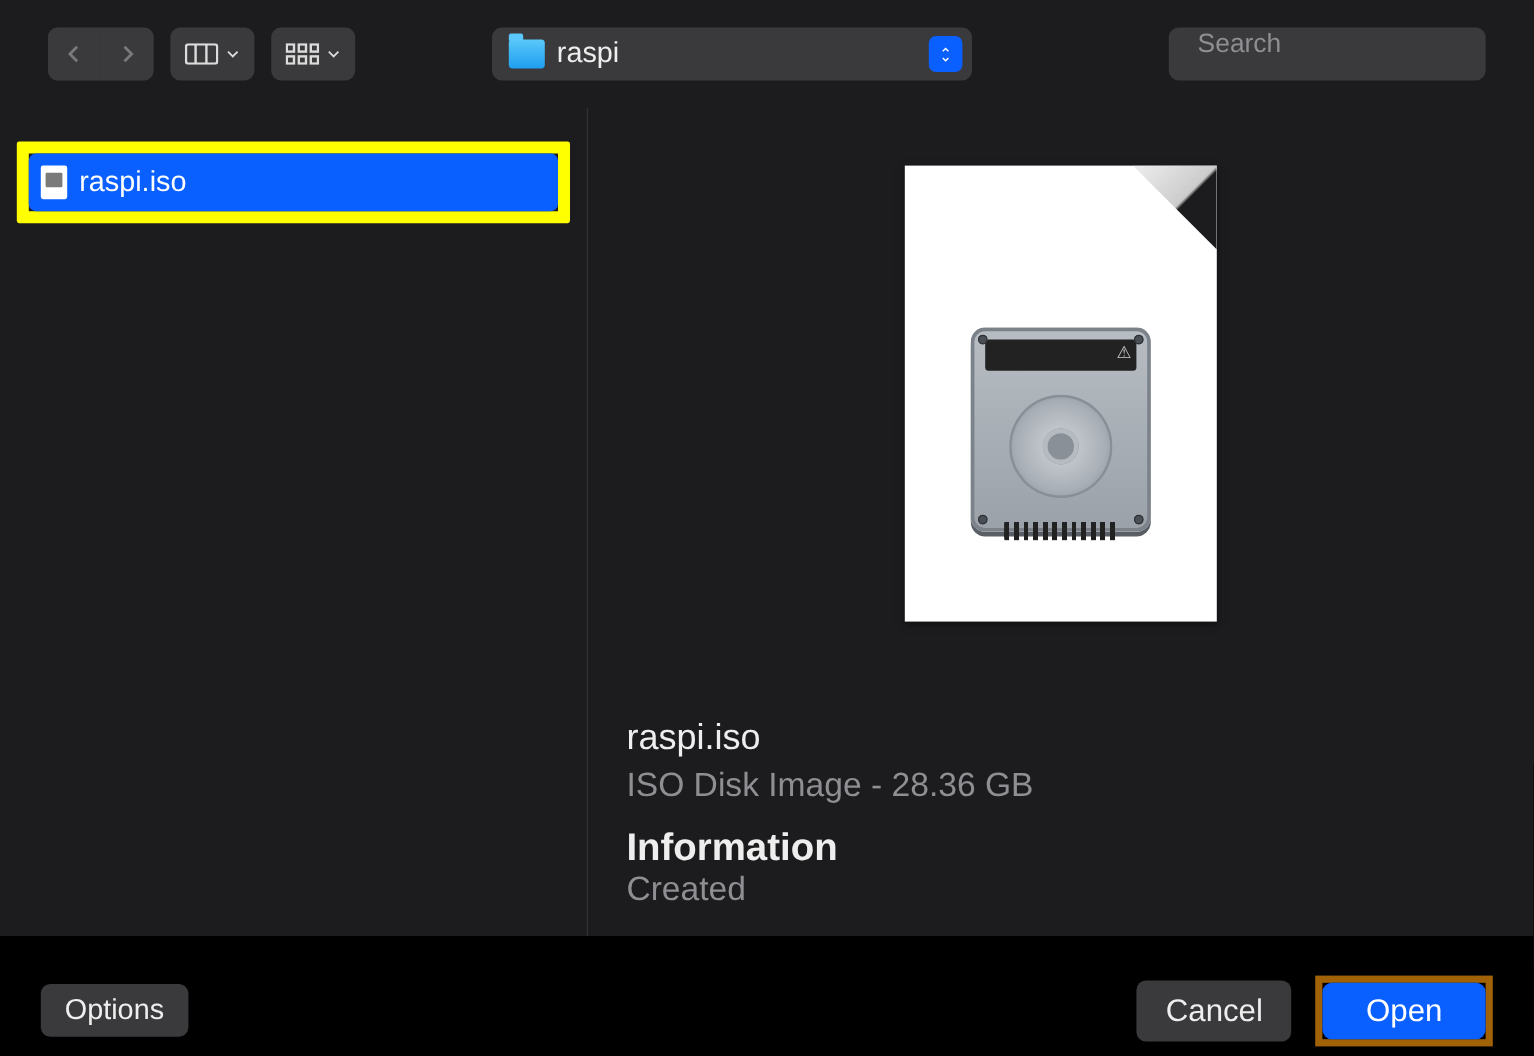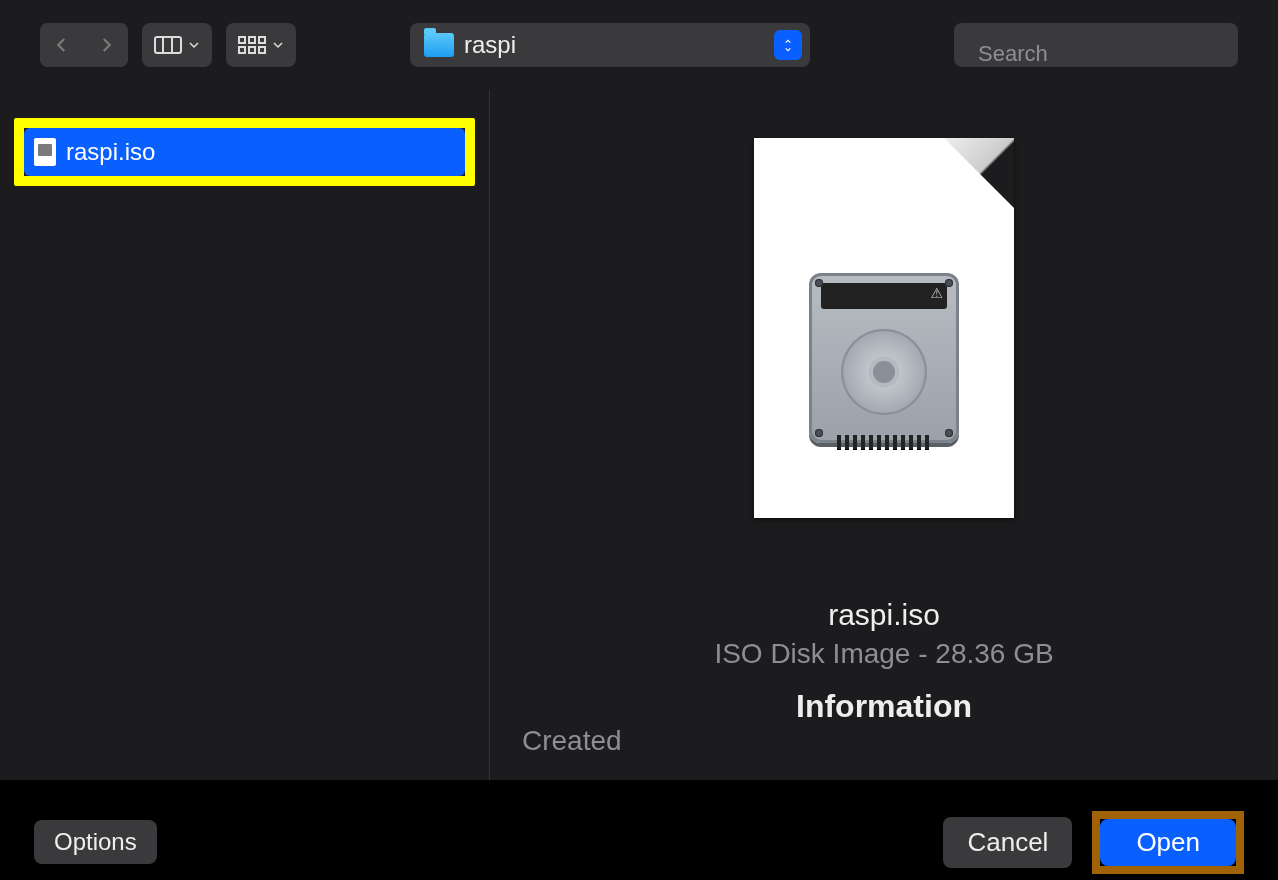--- a/index.html
+++ b/index.html
@@ -14,26 +14,26 @@
 .btn.nav { width: 44px; color: #7a7a7a; border-radius: 0; }
 .btn.view { width: 70px; gap: 6px; }
 .view svg { stroke: #dcdcdc; }
 .path-pop { flex: 0 0 400px; height: 44px; display: flex; align-items: center; background: #3a3a3c; border-radius: 8px; padding: 0 8px 0 14px; gap: 10px; margin-left: 100px; }
 .folder-ico { width: 30px; height: 24px; background: linear-gradient(#5ac8fa,#1e9ef0); border-radius: 3px; position: relative; }
 .folder-ico::before { content: ""; position: absolute; top: -5px; left: 0; width: 12px; height: 6px; background: #5ac8fa; border-radius: 2px 2px 0 0; }
 .path-pop .label { flex: 1; color: #eee; font-size: 24px; }
 .updown { width: 28px; height: 30px; background: #0a60ff; border-radius: 6px; display: flex; flex-direction: column; align-items: center; justify-content: center; gap: 1px; }
 .updown svg { stroke: #fff; }
 .spacer { flex: 1; }
-.search { width: 284px; height: 44px; background: #3a3a3c; border-radius: 8px; display: flex; align-items: flex-end; padding: 0 14px; gap: 10px; }
+.search { width: 264px; height: 44px; background: #3a3a3c; border-radius: 8px; display: flex; align-items: flex-start; padding: 0 14px; gap: 10px; }
 .search input { flex: 1; background: transparent; border: none; outline: none; color: #eee; font-size: 22px; }
 .search input::placeholder { color: #8e8e93; }
 
 
-.body { display: flex; height: 690px; text-align: center; }
+.body { display: flex; height: 690px; }
 .left { width: 490px; border-right: 1px solid #333; padding-top: 28px; }
 .right { flex: 1; display: flex; flex-direction: column; padding: 28px 32px 0 32px; }
 
 
 .hi-wrap { margin: 0 14px; border: 10px solid #ffff00; border-radius: 2px; }
 .file-row { display: flex; align-items: center; gap: 10px; height: 48px; padding: 0 14px 0 10px; background: #0a60ff; border-radius: 6px; }
 .file-ico { width: 22px; height: 28px; background: #fff; border-radius: 2px; position: relative; }
 .file-ico::after { content: ""; position: absolute; top: 6px; left: 4px; right: 4px; height: 12px; background: #7a7a7a; border-radius: 1px; }
 .file-row .name { color: #fff; font-size: 24px; }
 
@@ -58,21 +58,21 @@
 .meta .info  { font-size: 32px; font-weight: 700; margin-top: 18px; }
 .kv { display:flex; font-size: 28px; }
 .kv .k { color: #8e8e93; }
 .kv .v { margin-left: auto; color: #eee; }
 
 
 .footer { position: absolute; left: 0; right: 0; bottom: 0; height: 76px; background: #000; display: flex; align-items: center; padding: 0 34px; }
 .opt { background: #3a3a3c; color: #eee; font-size: 24px; padding: 8px 20px; border-radius: 8px; cursor: pointer; }
 .footer .spacer { flex:1; }
 .cancel { color: #eee; font-size: 26px; background: #3a3a3c; padding: 10px 24px; border-radius: 8px; margin-right: 20px; cursor: pointer; }
-.hi-open { border: 8px solid #a16207; display: inline-flex; }
+.hi-open { border: 6px solid #a16207; display: inline-flex; }
 .open { background: #0a60ff; color: #fff; font-size: 26px; padding: 8px 36px; border-radius: 8px; cursor: pointer; }
 </style>
 </head>
 <body>
 
 <div class="wrapper">
   <div class="dialog">
 
     <div class="toolbar">
       <div class="seg">

